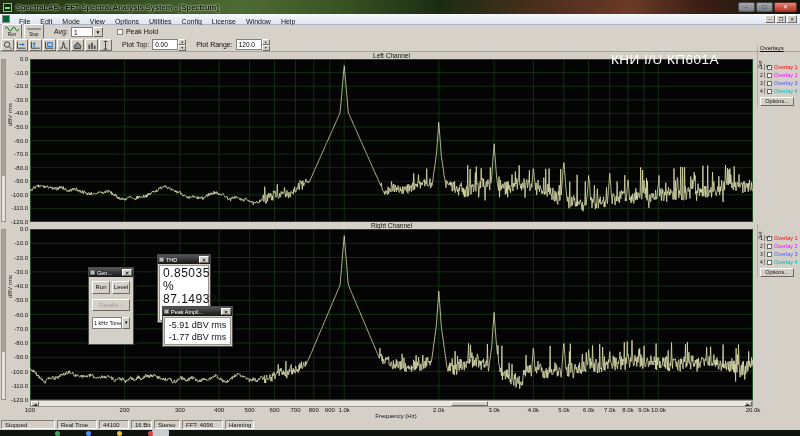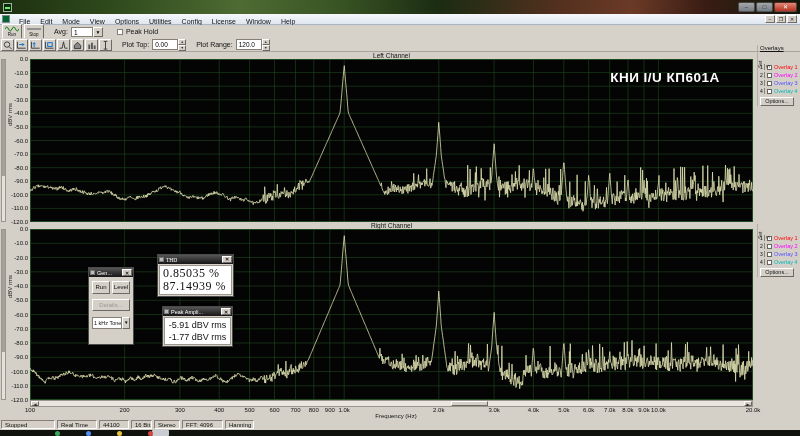--- a/index.html
+++ b/index.html
@@ -45,41 +45,41 @@
   .spinner span { flex:1; background:#d4d0c8; border:1px solid; border-color:#fff #6d6a65 #6d6a65 #fff; font-size:3.5px; line-height:4px; text-align:center; color:#333; }
 
   
   .plot-region { position:absolute; left:0; width:756px; }
   .chan-title { position:absolute; top:0; left:30px; width:723px; height:7px; text-align:center; font-size:6.5px; color:#111; }
   .plot-svg { position:absolute; left:30px; top:7px; background:#040404; }
   .vscroll { position:absolute; left:1px; top:7px; width:5px; background:#e4e1da; border:1px solid #9a968e; }
   .vthumb { position:absolute; left:0; top:0; width:3px; height:72%; background:#a5a199; }
   .ylab { position:absolute; left:7px; top:30%; writing-mode:vertical-rl; transform:rotate(180deg); font-size:6px; color:#222; }
   .ytick { position:absolute; right:0; width:26px; text-align:right; font-size:6px; color:#111; }
-  .annotation { position:absolute; left:575px; top:18px; width:180px; text-align:center; font-size:13.5px; font-weight:bold; color:#ffffff; letter-spacing:0.5px; }
+  .annotation { position:absolute; left:575px; top:0; width:180px; text-align:center; font-size:13.5px; font-weight:normal; color:#ffffff; letter-spacing:0.5px; }
 
   
   .ovl-panel { position:absolute; left:757px; width:43px; border-left:1px solid #b2aea6; padding-left:2px; }
   .ovl-header { font-size:6px; color:#111; text-decoration:underline; height:8px; }
   .ovl-colheads { height:10px; position:relative; }
   .ovl-colheads span { position:absolute; font-size:5px; color:#222; transform:rotate(-90deg); transform-origin:left bottom; }
   .ovl-row { display:flex; align-items:center; height:8px; }
   .ovl-num { font-size:5px; color:#111; width:5px; border-right:1px solid #8a867e; margin-right:2px; }
   .ovl-chk { width:5px; height:5px; background:#fff; border:1px solid #666; margin-right:2px; }
   .ovl-lbl { font-size:5.5px; white-space:nowrap; }
   .ovl-options { margin-top:2px; width:34px; height:9px; background:#d4d0c8; border:1px solid; border-color:#fff #6d6a65 #6d6a65 #fff; font-size:5.5px; line-height:7px; text-align:center; color:#111; }
 
   
   .dlg { position:absolute; border:1px solid #4a4a4a; box-shadow:1px 1px 2px rgba(0,0,0,.6); background:#d4d0c8; z-index:5; }
   .dlg-title { height:9px; background:linear-gradient(#565656,#161616); display:flex; align-items:center; padding:0 1px; }
   .dlg-title .dicon { width:5px; height:5px; background:#bbb; border:1px solid #777; margin-right:2px; }
   .dlg-title .dtext { flex:1; font-size:5.5px; color:#fff; white-space:nowrap; overflow:hidden; }
   .dlg-title .dclose { width:10px; height:7px; background:#d4d0c8; border:1px solid; border-color:#fff #6d6a65 #6d6a65 #fff; font-size:5px; line-height:6px; text-align:center; color:#111; font-weight:bold; }
   .dlg-white { background:#fff; border:1px solid #9a968e; margin:1px; }
-  #thd-dialog { left:157px; top:254px; width:77px;font-family:Liberation Serif, serif; }
+  #thd-dialog { left:157px; top:254px; width:54px; }
   #thd-dialog .dlg-white { padding:1px 3px; }
   #thd-dialog .val { font-size:12px; color:#111; line-height:13px; letter-spacing:0.5px; }
   #peak-dialog { left:162px; top:306px; width:71px; }
   #peak-dialog .dlg-white { padding:1px 2px; text-align:center; }
   #peak-dialog .val { font-size:9px; color:#111; line-height:12px; }
   #gen-dialog { left:88px; top:267px; width:46px; height:78px; }
   #gen-dialog .body { padding:4px 3px; }
   .gen-btnrow { display:flex; gap:2px; }
   .gen-btn { flex:1; height:13px; background:#d4d0c8; border:1px solid; border-color:#fff #6d6a65 #6d6a65 #fff; font-size:6px; line-height:11px; text-align:center; color:#111; }
   .gen-details { margin-top:5px; width:100%; height:12px; background:#d4d0c8; border:1px solid; border-color:#fff #6d6a65 #6d6a65 #fff; font-size:6px; line-height:10px; text-align:center; color:#999; }
@@ -101,20 +101,21 @@
   .task-dot { position:absolute; top:1px; width:5px; height:5px; border-radius:50%; filter:blur(0.4px); }
   .task-box { position:absolute; top:0; left:152px; width:17px; height:6px; background:#c9cdd2; border-radius:1px; }
 </style>
 </head>
 <body>
 
 <div class="window">
 
   <div class="titlebar">
     <span class="app-icon"></span>
+    <span class="title-text">SpectraLAB - FFT Spectral Analysis System - [Spectrum]</span>
     <div class="winbtns">
       <span class="winbtn">–</span>
       <span class="winbtn">□</span>
       <span class="winbtn close">✕</span>
     </div>
   </div>
 
   <div class="menubar">
     <span class="menu-icon"></span>
     <span id="menu-items"><span class="menu-item">File</span><span class="menu-item">Edit</span><span class="menu-item">Mode</span><span class="menu-item">View</span><span class="menu-item">Options</span><span class="menu-item">Utilities</span><span class="menu-item">Config</span><span class="menu-item">License</span><span class="menu-item">Window</span><span class="menu-item">Help</span></span>

